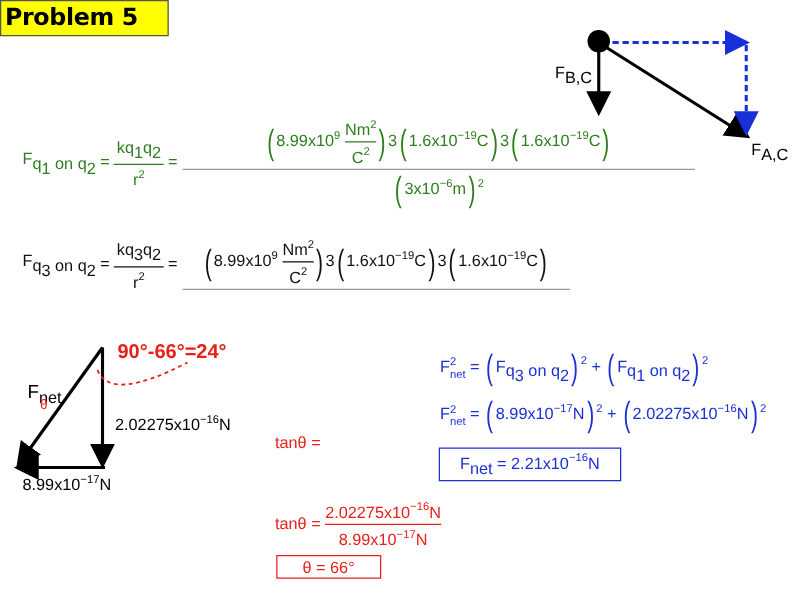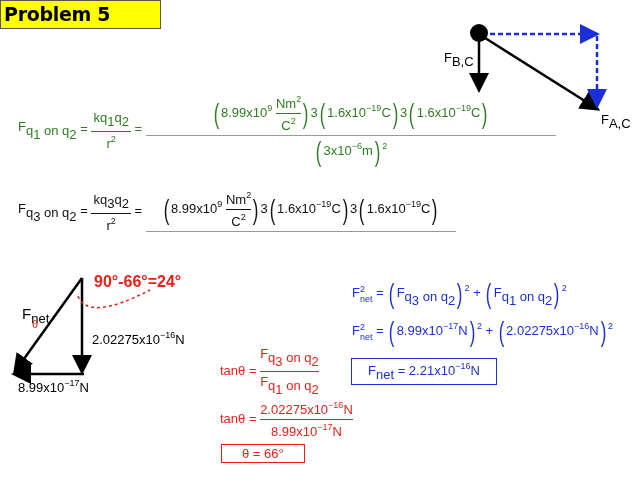--- a/index.html
+++ b/index.html
@@ -1,19 +1,19 @@
 <!DOCTYPE html>
 <html><head>
 <meta charset="utf-8">
 <style>
   html, body { margin:0; padding:0; }
   body { width:640px; height:480px; background:#ffffff; position:relative; overflow:hidden;
          font-family:"Liberation Sans", sans-serif; color:#000; }
   .abs { position:absolute; }
-  .title { left:0; top:0; width:161px; height:29px; background:#ffff00; border:1px solid #555;
+  .title { left:0; top:0; width:135px; height:29px; background:#ffff00; border:1px solid #555;
            box-sizing:border-box; font-family:"DejaVu Sans", sans-serif; font-weight:900;
            font-size:19px; line-height:27px; padding-left:3px; letter-spacing:-0.3px; }
   .green { color:#2e7d1f; }
   .black { color:#111; }
   .red { color:#e8201a; }
   .blue { color:#1a2fd8; }
   .eq { font-size:13px; white-space:nowrap; }
   sub { font-size:13px; vertical-align:-4px; }
   sup { font-size:9px; vertical-align:6px; }
   .frac { display:inline-flex; flex-direction:column; align-items:center; vertical-align:middle; }
@@ -107,25 +107,20 @@
   <path d="M78,26 Q88,52 150,20" fill="none" stroke="#e8201a" stroke-width="1.5" stroke-dasharray="3,3"></path>
 </svg>
 <div class="abs red" style="left:94px;top:273px;font-size:16px;font-weight:bold">90°-66°=24°</div>
 <div class="abs" style="left:22px;top:305px;font-size:15px"><span>F</span><sub>net</sub></div>
 <div class="abs red" style="left:32px;top:318px;font-size:11px">θ</div>
 <div class="abs eq" style="left:92px;top:330px"><span>2.02275x10</span><sup>−16</sup><span>N</span></div>
 <div class="abs eq" style="left:18px;top:378px"><span>8.99x10</span><sup>−17</sup><span>N</span></div>
 
 <div class="abs eq red" style="left:220px;top:346px">
   <span>tanθ =</span>
-  <span class="frac">
-    <span><span>F</span><sub><span>q</span><sub>3</sub><span> on q</span><sub>2</sub></sub></span>
-    <span class="bar"></span>
-    <span><span>F</span><sub><span>q</span><sub>1</sub><span> on q</span><sub>2</sub></sub></span>
-  </span>
 </div>
 <div class="abs eq red" style="left:220px;top:400px">
   <span>tanθ =</span>
   <span class="frac">
     <span><span>2.02275x10</span><sup>−16</sup><span>N</span></span>
     <span class="bar"></span>
     <span><span>8.99x10</span><sup>−17</sup><span>N</span></span>
   </span>
 </div>
 <div class="abs eq red box" style="left:221px;top:444px">θ = 66°</div>

